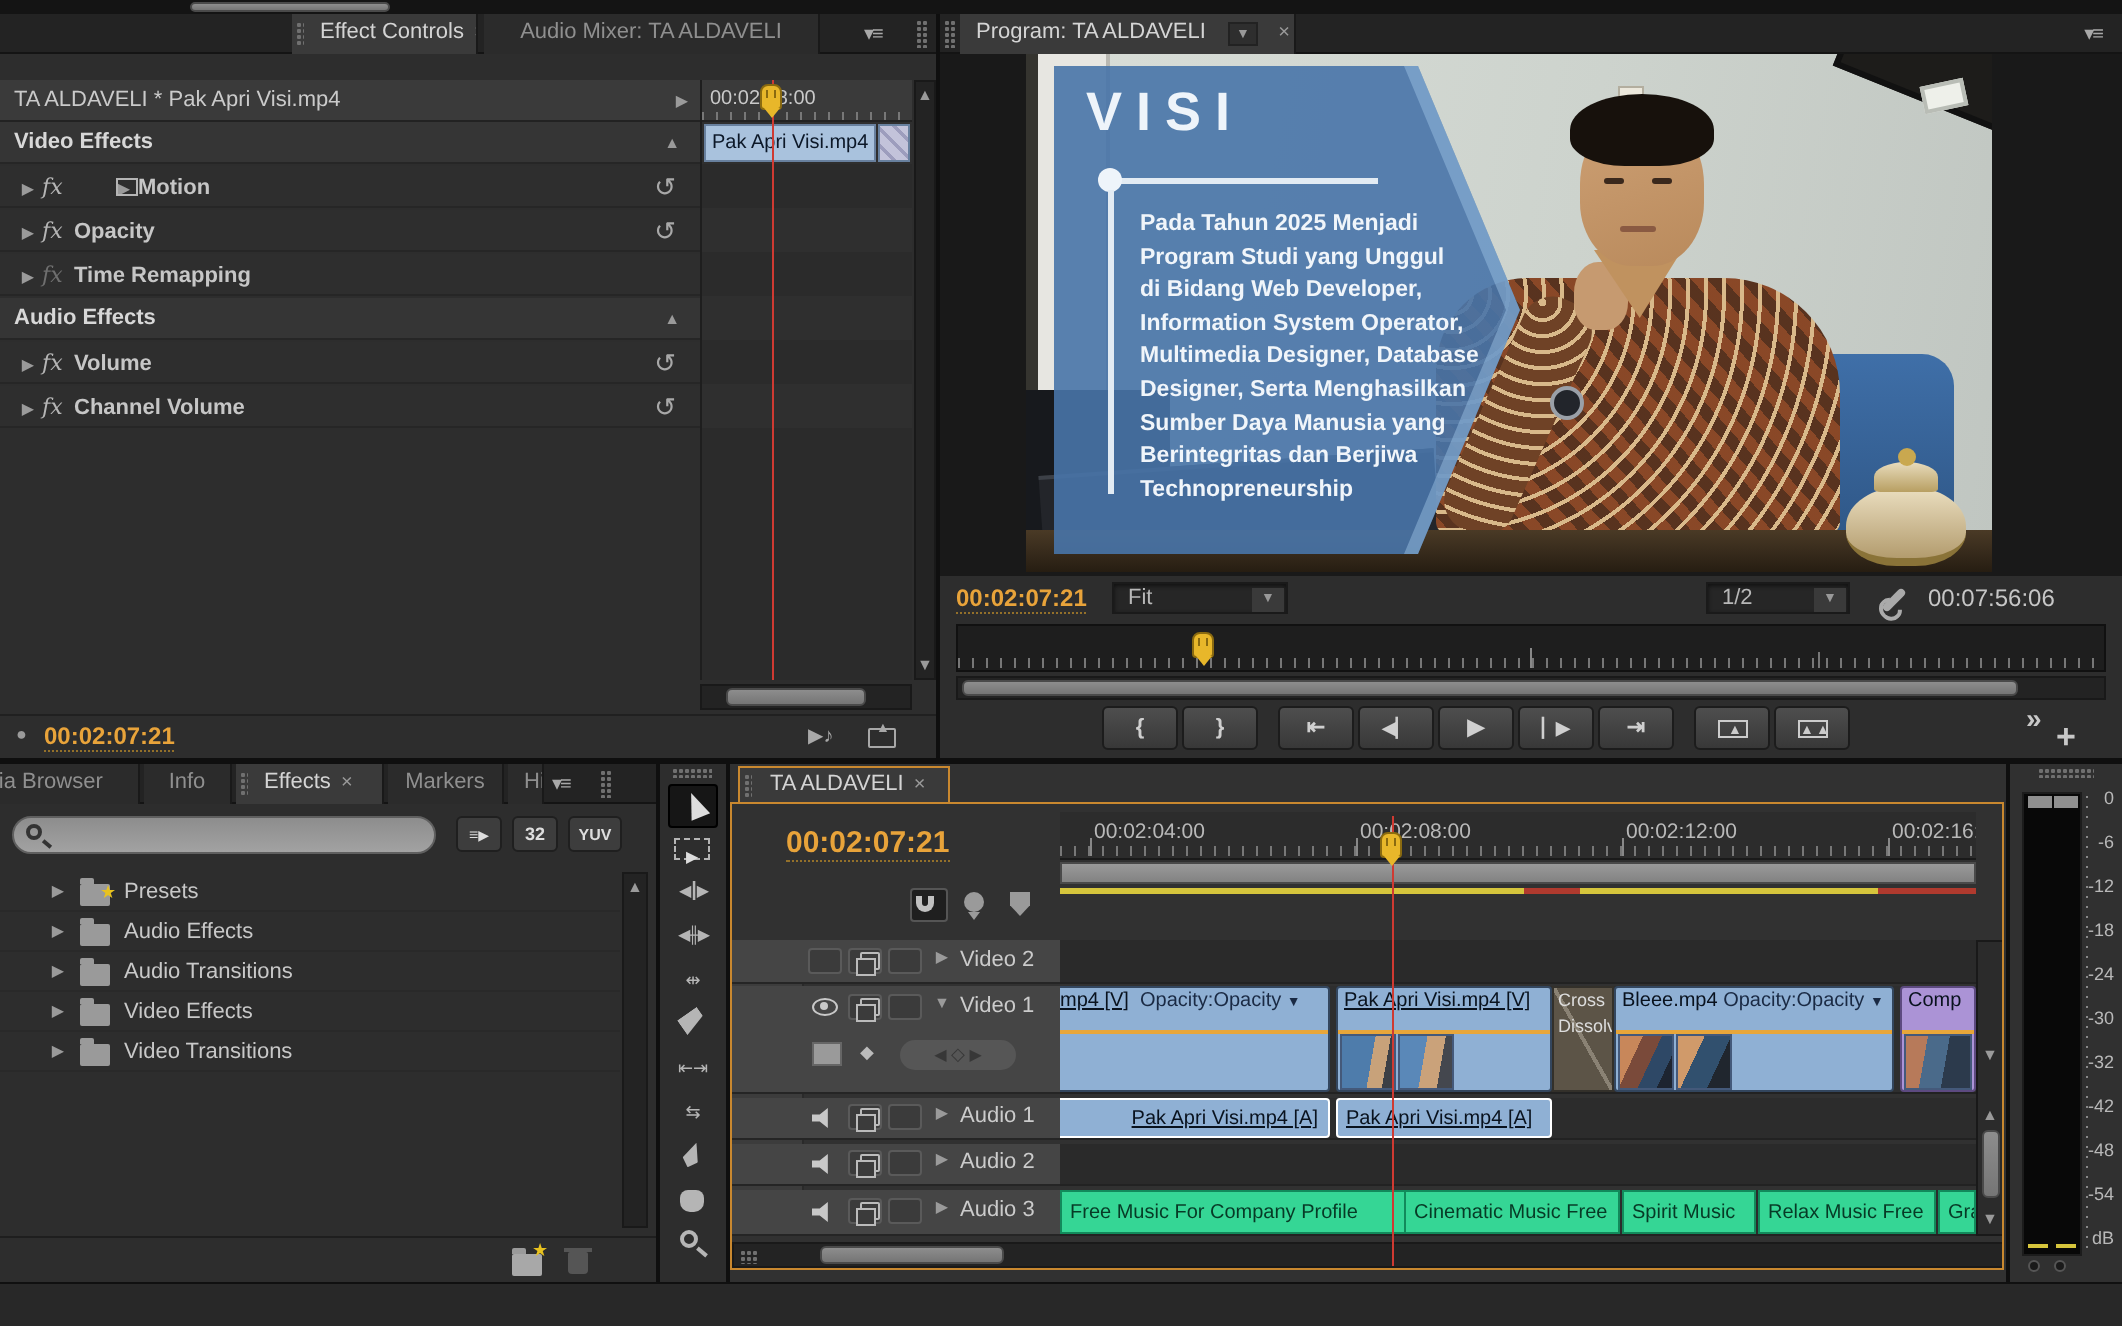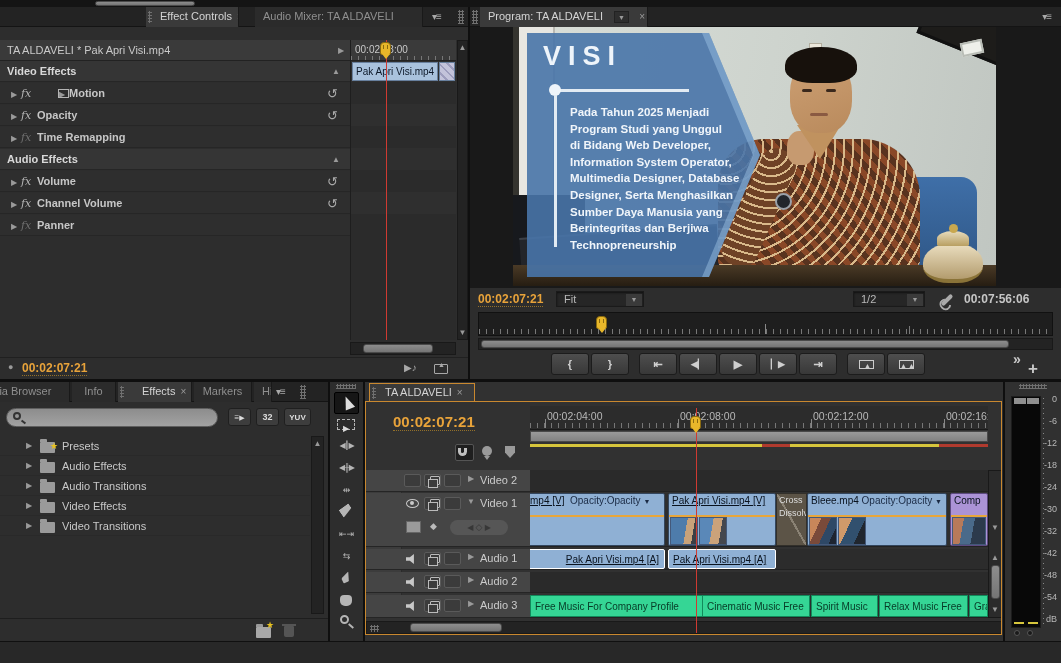--- a/index.html
+++ b/index.html
@@ -7,21 +7,21 @@
 #app{position:relative;width:1061px;height:663px;background:#0f0f0f;font-size:11px;color:#c8c8c8}
 .ab{position:absolute}
 .panel{position:absolute;background:#2d2d2d}
 .tabbar{position:absolute;left:0;top:0;right:0;height:20px;background:#232323;border-bottom:1px solid #141414}
 .tab{position:absolute;top:0;height:20px;line-height:19px;padding:0 8px;background:#2b2b2b;color:#8f8f8f;font-size:11px;border-right:1px solid #191919;white-space:nowrap;overflow:hidden}
 .tab.active{background:#3a3a3a;color:#d4d4d4}
 .x{color:#9a9a9a;font-size:10px;margin-left:5px}
 .grip{background-image:radial-gradient(#707070 1px,transparent 1.2px);background-size:3px 3px}
 .menuicon{color:#a8a8a8;font-size:10px;letter-spacing:-1px}
 .tc{color:#e8a33a;font-weight:bold;border-bottom:1px dotted #93702a;display:inline-block}
-.tcw{color:#c6c6c6;font-weight:bold}
+.tcw{color:#c6c6c6;font-weight:normal}
 .row{position:absolute;left:0;width:350px;height:21px;line-height:21px;border-bottom:1px solid #262626;background:#2e2e2e;white-space:nowrap}
 .rowhead{background:#353535;font-weight:bold;color:#d8d8d8}
 .twirl{color:#9a9a9a;font-size:8px;display:inline-block;width:14px;text-align:center}
 .fx{font-family:"DejaVu Serif",serif;font-style:italic;color:#b5b5b5;font-size:11px;display:inline-block;width:16px}
 .fx.dim{color:#6f6f6f}
 .ename{font-weight:bold;color:#c6c6c6}
 .reset{position:absolute;right:12px;top:0;color:#a8a8a8;font-size:13px}
 .collapse{position:absolute;right:10px;top:0;color:#9a9a9a;font-size:8px}
 .pin{position:absolute;width:11px;height:13px;background:#e8b72a;border:1px solid #8a6a10;border-radius:4px 4px 2px 2px;z-index:30}
 .pin:after{content:"";position:absolute;left:1px;top:11px;border-left:4px solid transparent;border-right:4px solid transparent;border-top:5px solid #e8b72a}
@@ -70,35 +70,34 @@
 <body>
 
 <div id="app">
 
   <div class="ab" style="left:0;top:0;width:1061px;height:7px;background:#141414"></div>
   <div class="ab thumbbar" style="left:95px;top:1px;width:100px;height:5px"></div>
 
   <div class="panel" style="left:0;top:7px;width:468px;height:372px">
     <div class="tabbar">
       <div class="tab active" style="left:146px;width:93px"><span class="grip ab" style="left:2px;top:4px;width:4px;height:12px"></span><span style="margin-left:6px">Effect Controls</span><span class="x">×</span></div>
-      <div class="tab" style="left:255px;width:168px;"><span>Audio Mixer: TA ALDAVELI</span></div>
+      <div class="tab" style="left:242px;width:168px;text-align:center"><span>Audio Mixer: TA ALDAVELI</span></div>
       <div class="ab menuicon" style="left:432px;top:4px">▾≡</div>
       <div class="ab grip" style="left:458px;top:3px;width:6px;height:14px"></div>
     </div>
 
     <div class="ab" style="left:0;top:33px;width:350px;height:21px;background:#3a3a3a;border-bottom:1px solid #222;line-height:21px;padding-left:7px;color:#cacaca"><span>TA ALDAVELI * Pak Apri Visi.mp4</span><span class="ab twirl" style="right:2px;top:0">▶</span></div>
 
     <div class="row rowhead" style="top:54px;padding-left:7px"><span>Video Effects</span><span class="collapse">▲</span></div>
     <div class="row" style="top:76px;padding-left:7px"><span class="twirl">▶</span><span class="fx">fx</span><span class="ab" style="left:58px;top:6px;width:11px;height:9px;border:1px solid #b5b5b5"></span><span class="twirl" style="margin-left:18px">▶</span><span class="ename">Motion</span><span class="reset">↺</span></div>
     <div class="row" style="top:98px;padding-left:7px"><span class="twirl">▶</span><span class="fx">fx</span><span class="ename">Opacity</span><span class="reset">↺</span></div>
     <div class="row" style="top:120px;padding-left:7px"><span class="twirl">▶</span><span class="fx dim">fx</span><span class="ename">Time Remapping</span></div>
     <div class="row rowhead" style="top:142px;padding-left:7px"><span>Audio Effects</span><span class="collapse">▲</span></div>
     <div class="row" style="top:164px;padding-left:7px"><span class="twirl">▶</span><span class="fx">fx</span><span class="ename">Volume</span><span class="reset">↺</span></div>
     <div class="row" style="top:186px;padding-left:7px"><span class="twirl">▶</span><span class="fx">fx</span><span class="ename">Channel Volume</span><span class="reset">↺</span></div>
-    <div class="row" style="top:208px;padding-left:7px"><span class="twirl">▶</span><span class="fx dim">fx</span><span class="ename">Panner</span></div>
 
     <div class="ab" style="left:350px;top:33px;width:106px;height:300px;background:#2b2b2b;border-left:1px solid #1e1e1e;overflow:hidden">
       <div class="ab" style="left:0;top:0;width:106px;height:21px;background:#3a3a3a;border-bottom:1px solid #222;line-height:20px;color:#c9c9c9;font-size:10px;padding-left:4px"><span>00:02:08:00</span></div>
       <div class="ab ticks" style="left:0;top:16px;width:106px;height:4px"></div>
       <div class="ab" style="top:21px;left:0;width:106px;height:21px;background:#2f2f2f"></div>
       <div class="ab" style="left:1px;top:22px;width:86px;height:19px;background:#a9c2dd;border:1px solid #68809e;color:#0c1828;font-size:10px;line-height:18px;padding-left:3px;white-space:nowrap;overflow:hidden"><span>Pak Apri Visi.mp4</span></div>
       <div class="ab" style="left:88px;top:22px;width:16px;height:19px;background:repeating-linear-gradient(45deg,#c3c3da 0 4px,#9d9dbd 4px 6px);border:1px solid #68809e"></div>
       <div class="ab" style="top:64px;left:0;width:106px;height:22px;background:#2f2f2f"></div>
       <div class="ab" style="top:108px;left:0;width:106px;height:22px;background:#2f2f2f"></div>
       <div class="ab" style="top:152px;left:0;width:106px;height:22px;background:#2f2f2f"></div>
@@ -226,21 +225,21 @@
         <b class="ab" style="left:20px;top:1px;font-size:7px;color:#ccc">▲</b>
       </div>
     <div class="ab" style="left:543px;top:344px;color:#c8c8c8;font-size:14px;font-weight:bold">»</div>
     <div class="ab" style="left:558px;top:352px;color:#c8c8c8;font-size:17px;font-weight:bold">+</div>
   </div>
 
   <div class="panel" style="left:0;top:382px;width:328px;height:259px;overflow:hidden">
     <div class="tabbar">
       <div class="tab" style="left:-30px;width:100px"><span>Media Browser</span></div>
       <div class="tab" style="left:72px;width:44px;text-align:center"><span>Info</span></div>
-      <div class="tab active" style="left:118px;width:74px"><span class="grip ab" style="left:2px;top:4px;width:4px;height:12px"></span><span style="margin-left:16px">Effects</span><span class="x">×</span></div>
+      <div class="tab active" style="left:118px;width:74px"><span class="grip ab" style="left:2px;top:4px;width:4px;height:12px"></span><span style="margin-left:6px">Effects</span><span class="x">×</span></div>
       <div class="tab" style="left:194px;width:58px;text-align:center"><span>Markers</span></div>
       <div class="tab" style="left:254px;width:18px"><span>History</span></div>
       <div class="ab menuicon" style="left:276px;top:4px">▾≡</div>
       <div class="ab grip" style="left:300px;top:3px;width:6px;height:14px"></div>
     </div>
 
     <div class="ab" style="left:6px;top:26px;width:212px;height:19px;background:linear-gradient(#8d8d8d,#a2a2a2);border:1px solid #5f5f5f;border-radius:10px">
       <span class="ab" style="left:6px;top:3px;width:8px;height:8px;border:2px solid #333;border-radius:50%"></span>
       <span class="ab" style="left:14px;top:12px;width:5px;height:2px;background:#333;transform:rotate(40deg)"></span>
     </div>

